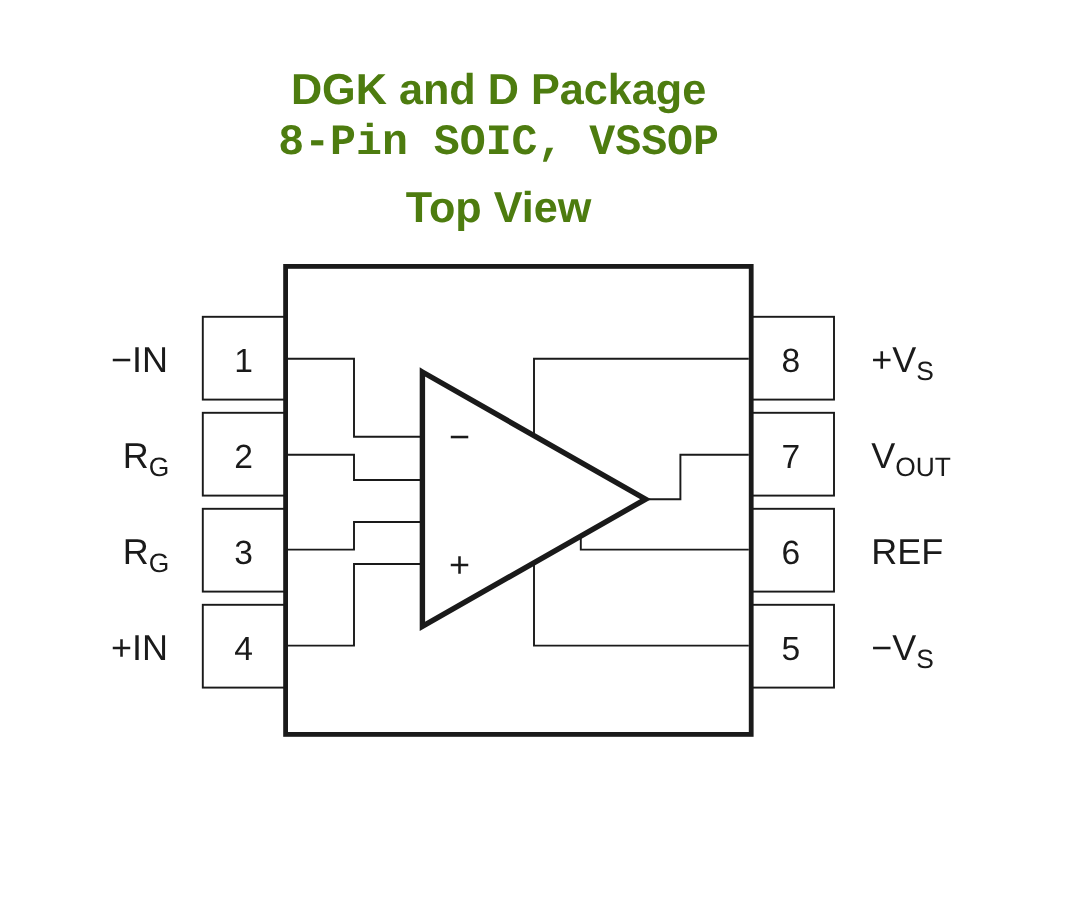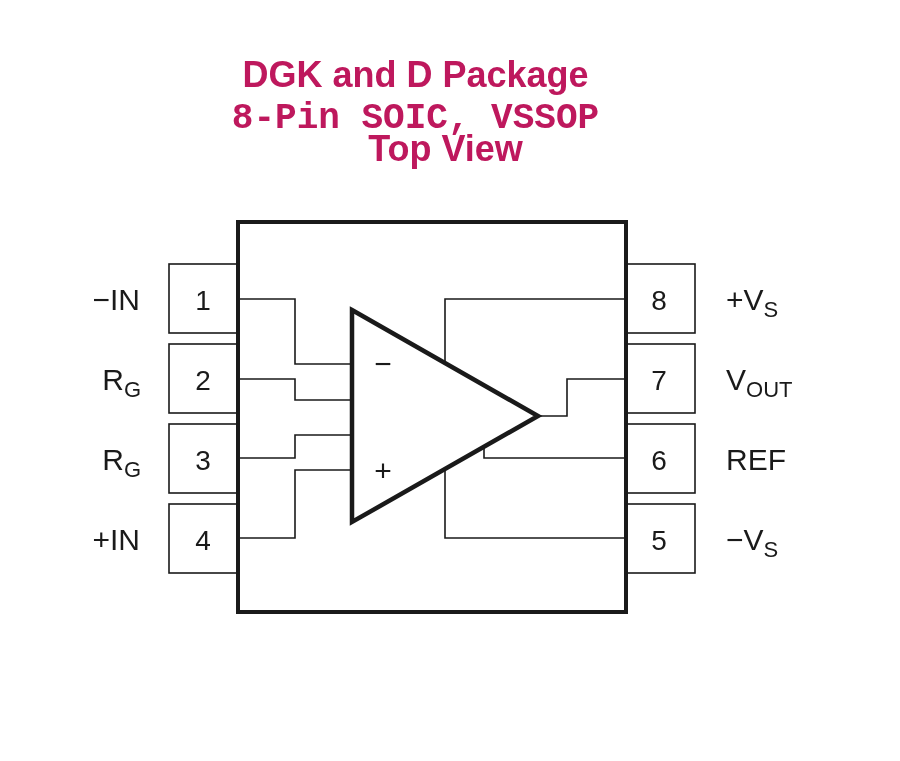--- a/index.html
+++ b/index.html
@@ -1,18 +1,18 @@
 <!DOCTYPE html>
 <html><head>
 <meta charset="utf-8">
 <style>
   html, body { margin:0; padding:0; background:#ffffff; }
   body { width:900px; height:761px; position:relative; overflow:hidden; font-family:"Liberation Sans", sans-serif; color:#1a1a1a; }
-  .title { position:absolute; left:0; width:831px; text-align:center; font-weight:bold; font-size:36px; line-height:44px; color:#be185d; }
-  .t1 { top:53px; } .t2 { top:97px;font-family:Liberation Mono, monospace; } .t3 { top:127px;margin-left:30px; }
+  .title { position:absolute; left:0; width:831px; text-align:center; font-weight:bold; font-size:36px; line-height:44px; color:#4d7c0f; }
+  .t1 { top:53px; } .t2 { top:97px;font-family:Liberation Mono, monospace; } .t3 { top:151px; }
   svg { position:absolute; left:0; top:0; }
   .lbl { font-family:"Liberation Sans", sans-serif; fill:#1a1a1a; }
 </style>
 </head>
 <body>
 
 <div class="title t1">DGK and D Package</div>
 <div class="title t2">8-Pin SOIC, VSSOP</div>
 <div class="title t3">Top View</div>
 

